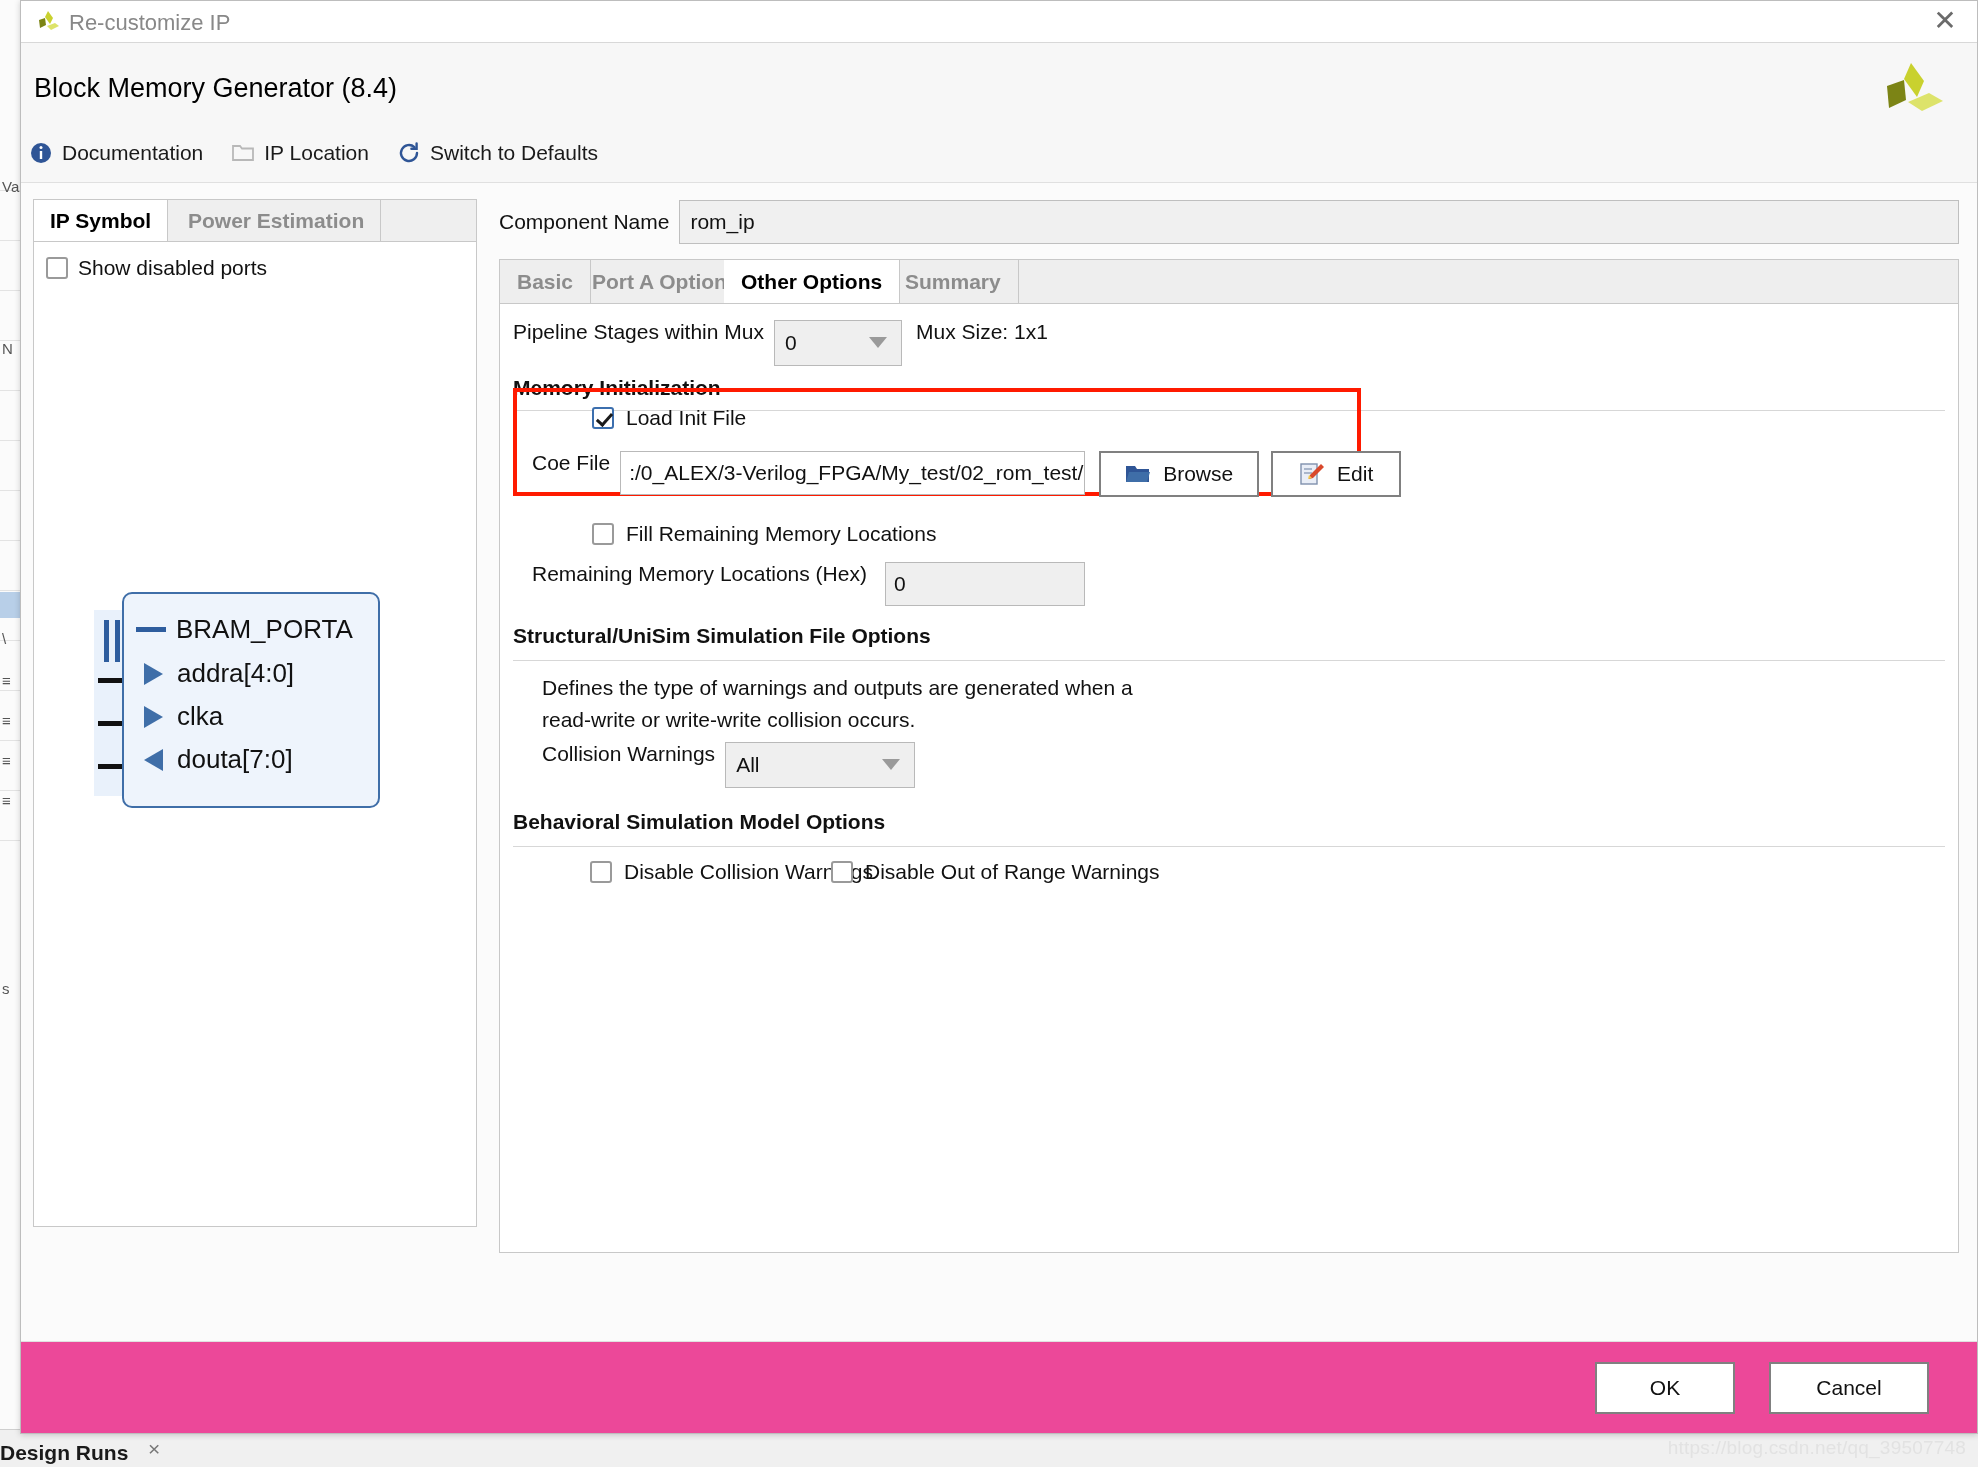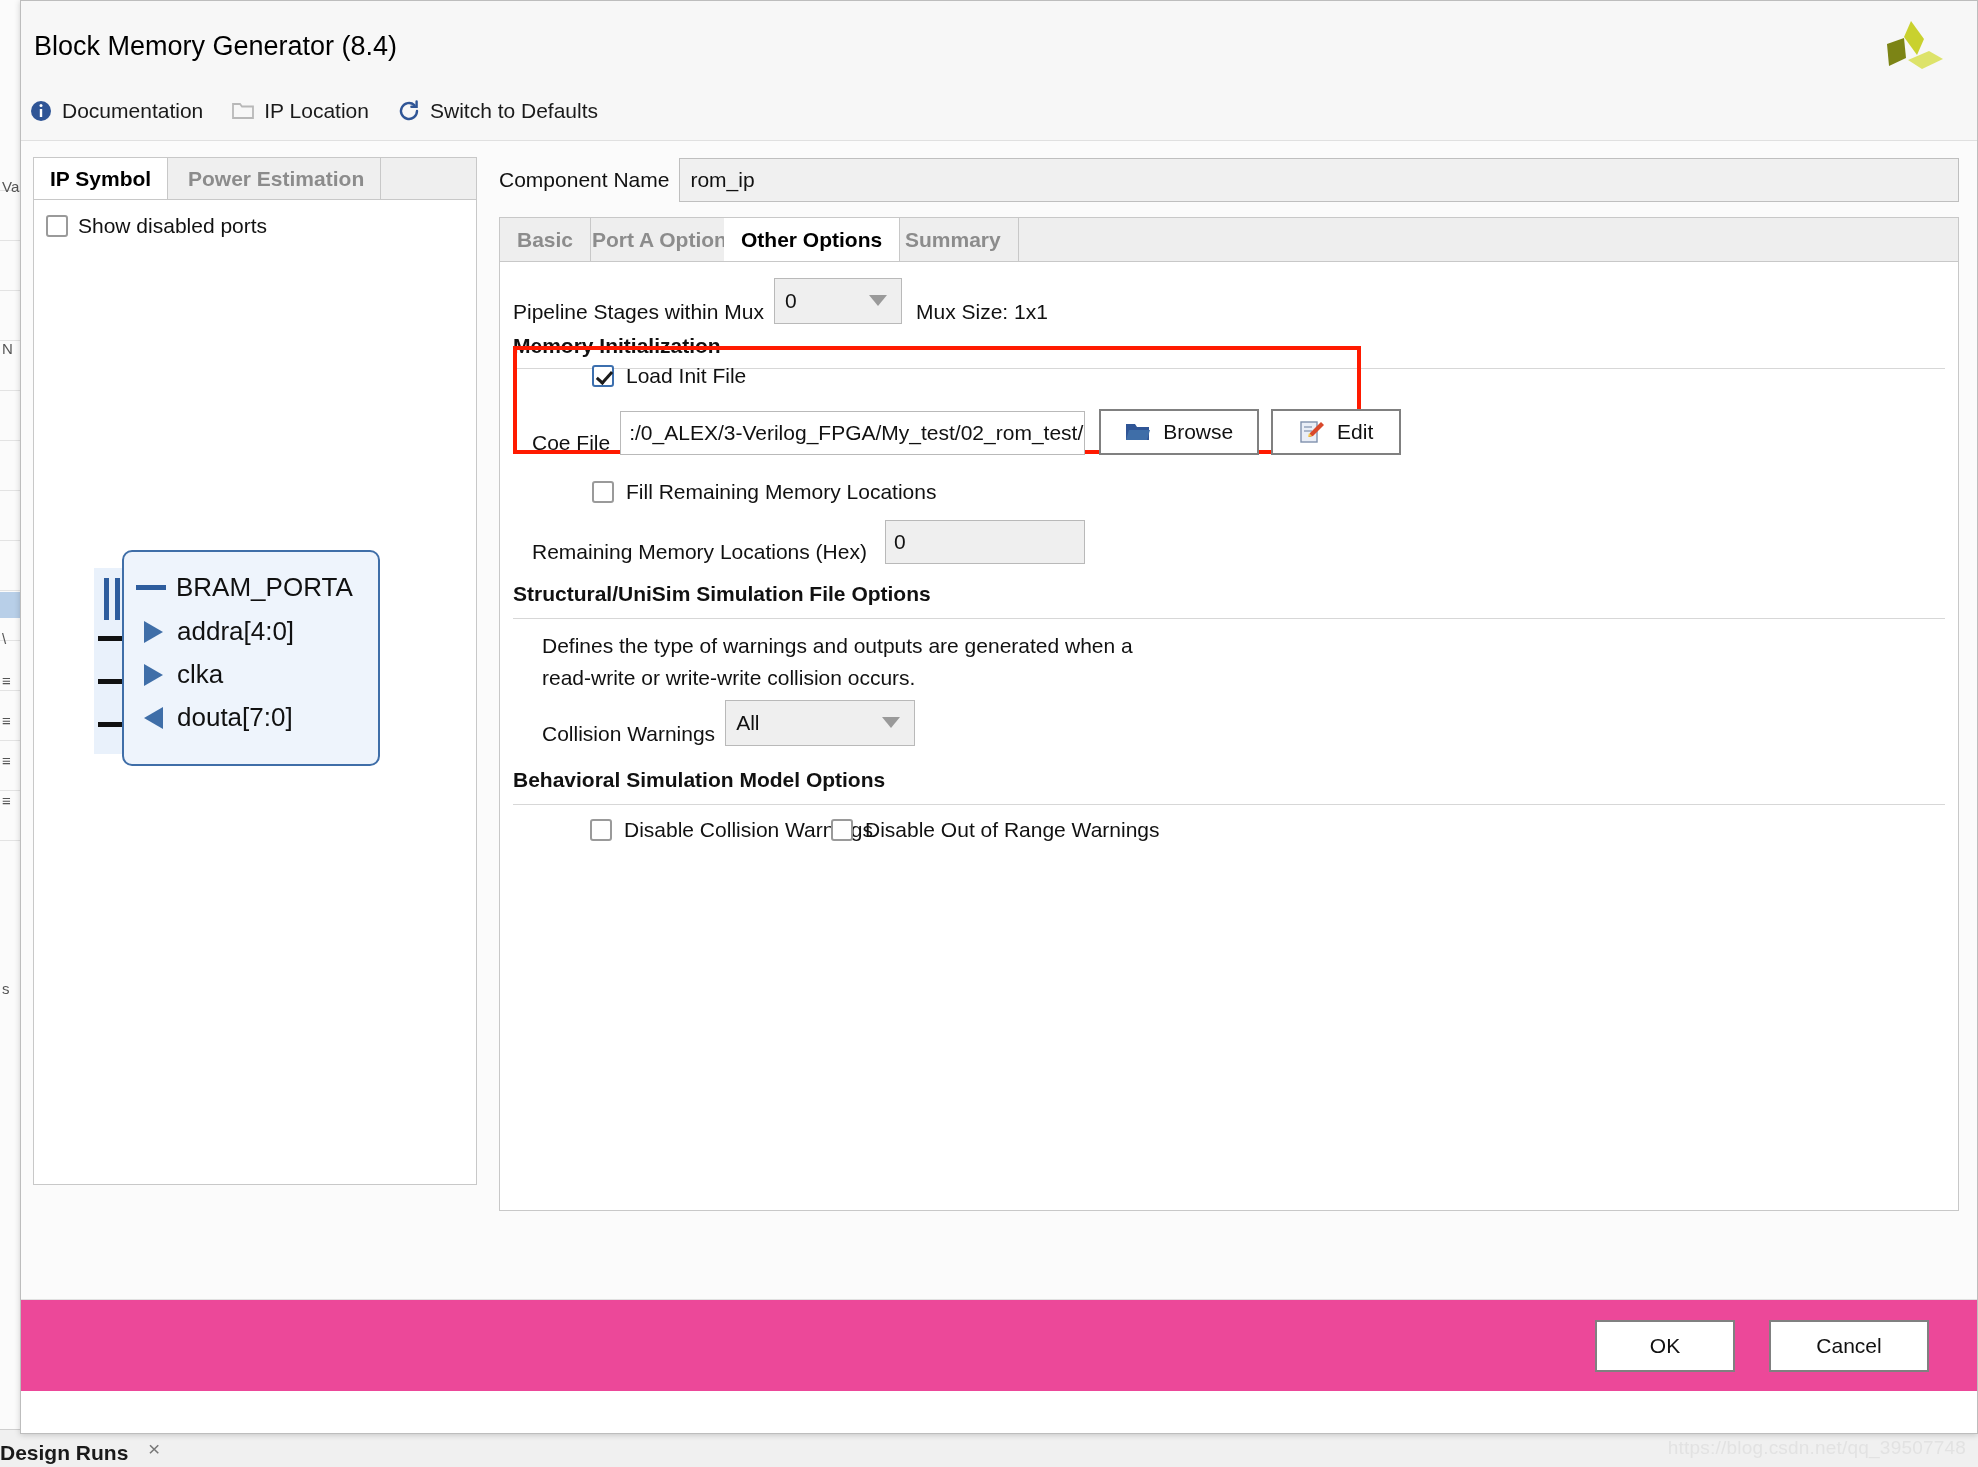--- a/index.html
+++ b/index.html
@@ -197,21 +197,21 @@
     border-right: 1px solid #c8c8c8;
   }
   .rtab.active { background: #ffffff; color: #000; }
   .rtab.inactive { color: #8c8c8c; }
 
   #tab-content {
     position: relative; background: #ffffff; border: 1px solid #c8c8c8;
     height: 950px;
   }
 
-  .field-row { position: absolute; display: flex; align-items: flex-end; }
+  .field-row { position: absolute; display: flex; align-items: flex-start; }
   .f-label { font-size: 21px; color: #111; white-space: nowrap; }
 
   .combo {
     position: relative; background: #efefef; border: 1px solid #b9b9b9;
     height: 46px; display: flex; align-items: center; padding: 0 10px;
     font-size: 21px; color: #111;
   }
   .combo .caret {
     position: absolute; right: 14px; top: 16px;
     width: 0; height: 0; border-left: 9px solid transparent;
@@ -297,20 +297,29 @@
   <div class="bg-glyph" style="top:980px">s</div>
 
   <div id="bg-bottom-bar"></div>
   <div id="bg-design-runs">Design Runs</div>
   <div id="bg-design-runs-x">×</div>
   <div id="watermark">https://blog.csdn.net/qq_39507748</div>
 </div>
 
 <div id="dialog">
 
+  <div id="titlebar">
+    <svg id="title-logo" viewBox="0 0 26 26">
+      <polygon points="13,2 18,9 15,15 10,8" fill="#c9d12e"></polygon>
+      <polygon points="4,11 10,9 11,16 5,19" fill="#7c8415"></polygon>
+      <polygon points="12,17 20,14 24,17 16,21" fill="#dde36a"></polygon>
+    </svg>
+    <div id="title-text">Re-customize IP</div>
+    <div id="title-close">✕</div>
+  </div>
 
   <div id="header">
     <div id="ip-title">Block Memory Generator (8.4)</div>
 
     <svg id="xilinx-logo" viewBox="0 0 70 62">
       <polygon points="34,4 47,22 40,38 27,20" fill="#c9d12e"></polygon>
       <polygon points="10,27 27,21 29,41 12,49" fill="#7c8415"></polygon>
       <polygon points="31,43 52,34 66,42 45,52" fill="#dde36a"></polygon>
     </svg>
 

